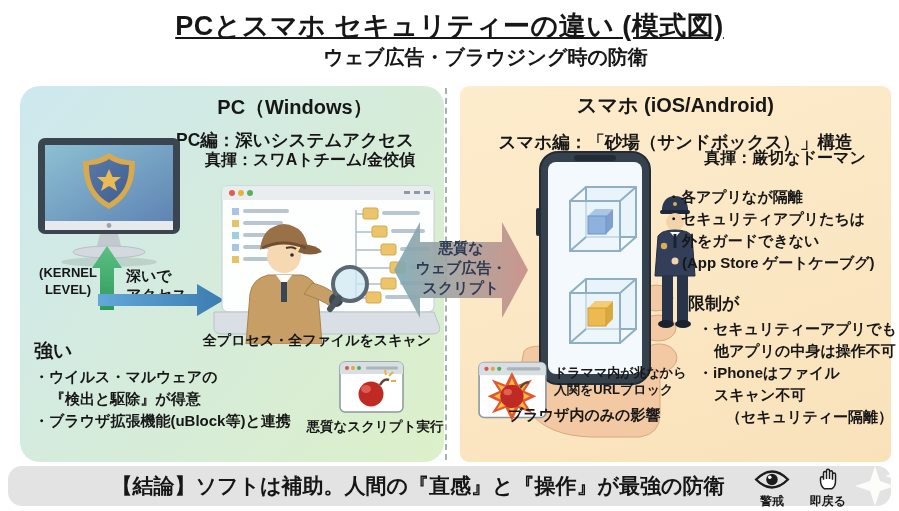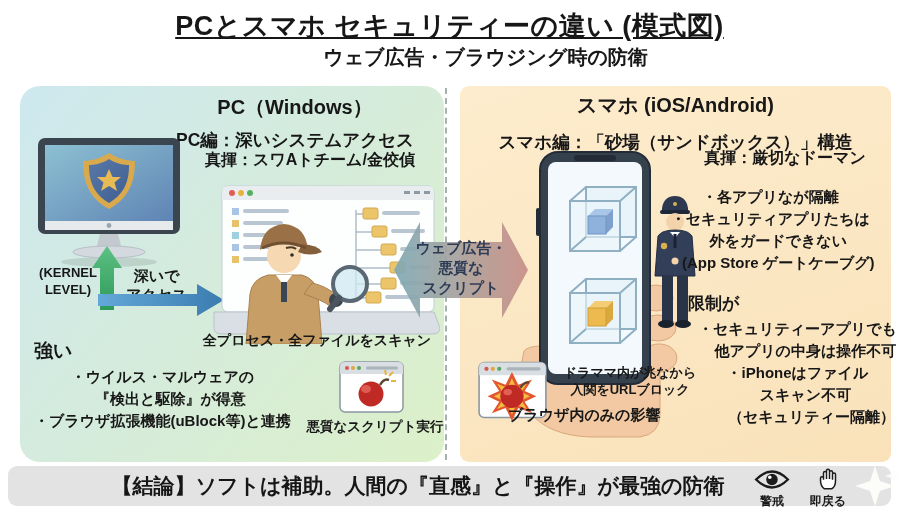--- a/index.html
+++ b/index.html
@@ -1,21 +1,21 @@
 <!DOCTYPE html>
 <html><head>
 <meta charset="utf-8">
 <style>
   html,body{margin:0;padding:0;background:#ffffff;}
   #stage{
     position:relative;width:899px;height:511px;overflow:hidden;background:#ffffff;
     font-family:"Liberation Sans","DejaVu Sans",sans-serif;color:#171717;
   }
   .abs{position:absolute;}
-  .b{font-weight:bold;text-align:center;}
+  .b{font-weight:bold;}
   .ctr{text-align:center;}
   .title{font-size:27px;letter-spacing:0.5px;}
   .subtitle{font-size:20px;}
   .panel{border-radius:20px;}
   #left-panel{left:8px;top:86px;width:424px;height:376px;
     background:linear-gradient(130deg,#cde8ef 0%,#d6ecd9 55%,#dcf0c9 100%);margin-left:12px;}
   #right-panel{left:460px;top:86px;width:431px;height:376px;
     background:linear-gradient(160deg,#fdeccd 0%,#f9e2ba 100%);border-radius:9px;}
   #divider{left:445px;top:88px;height:372px;width:0;border-left:2px dashed #a3b3ab;}
   .p-title{font-size:20px;line-height:26px;}
@@ -23,21 +23,21 @@
   .p-tag{font-size:16px;line-height:23px;}
   .bullets{font-size:15px;line-height:22px;white-space:nowrap;}
   .bullets .cont{padding-left:16px;}
   .bullets .cont2{padding-left:28px;}
   .cap14{font-size:14px;}
   .cap13{font-size:13px;line-height:17px;}
   .heading18{font-size:19px;}
   .heading17{font-size:17px;}
   #center-arrow-text{left:394px;top:238px;width:134px;font-size:15px;line-height:20px;color:#2e3b55;z-index:4;}
   #center-arrow{left:394px;top:220px;z-index:3;}
-  #footer-bar{left:8px;top:466px;width:883px;height:40px;background:#e3e3e3;border-radius:9px;}
+  #footer-bar{left:8px;top:466px;width:883px;height:40px;background:#e3e3e3;border-radius:14px;}
   #conclusion{left:55px;top:6px;width:710px;font-size:21px;color:#161616;}
   .foot-label{font-size:12px;line-height:13px;}
   .nw{white-space:nowrap;}
 </style>
 </head>
 <body>
 
 <div id="stage">
 
   <div class="abs ctr b title" style="left:0;top:8px;width:899px;text-decoration:underline;">PCとスマホ セキュリティーの違い (模式図)</div>
@@ -214,22 +214,22 @@
     <defs>
         <linearGradient id="ca" x1="0" y1="0" x2="1" y2="0">
       <stop offset="0" stop-color="#7ea9b5"></stop>
           <stop offset="0.5" stop-color="#a9a09b"></stop>
           <stop offset="1" stop-color="#c78e88"></stop>
         </linearGradient>
       </defs>
     <polygon points="0,50 26,2 26,22 108,22 108,2 134,50 108,98 108,78 26,78 26,98" fill="url(#ca)" opacity="0.92"></polygon>
   </svg>
   <div id="center-arrow-text" class="abs ctr b">
+    <div>悪質な</div>
     <div>ウェブ広告・</div>
-    <div>悪質な</div>
     <div>スクリプト</div>
   </div>
 
   <div id="right-panel" class="abs panel">
     <div class="abs ctr b p-title" style="left:0;top:6px;width:431px;">スマホ (iOS/Android)</div>
     <div class="abs ctr b p-sub" style="left:0;top:44px;width:431px;">スマホ編：「砂場（サンドボックス）」構造</div>
     <div class="abs ctr b p-tag" style="left:230px;top:60px;width:190px;">真揮：厳切なドーマン</div>
 
     <svg class="abs" style="left:52px;top:60px;" width="200" height="292" viewBox="0 0 200 292">
 

